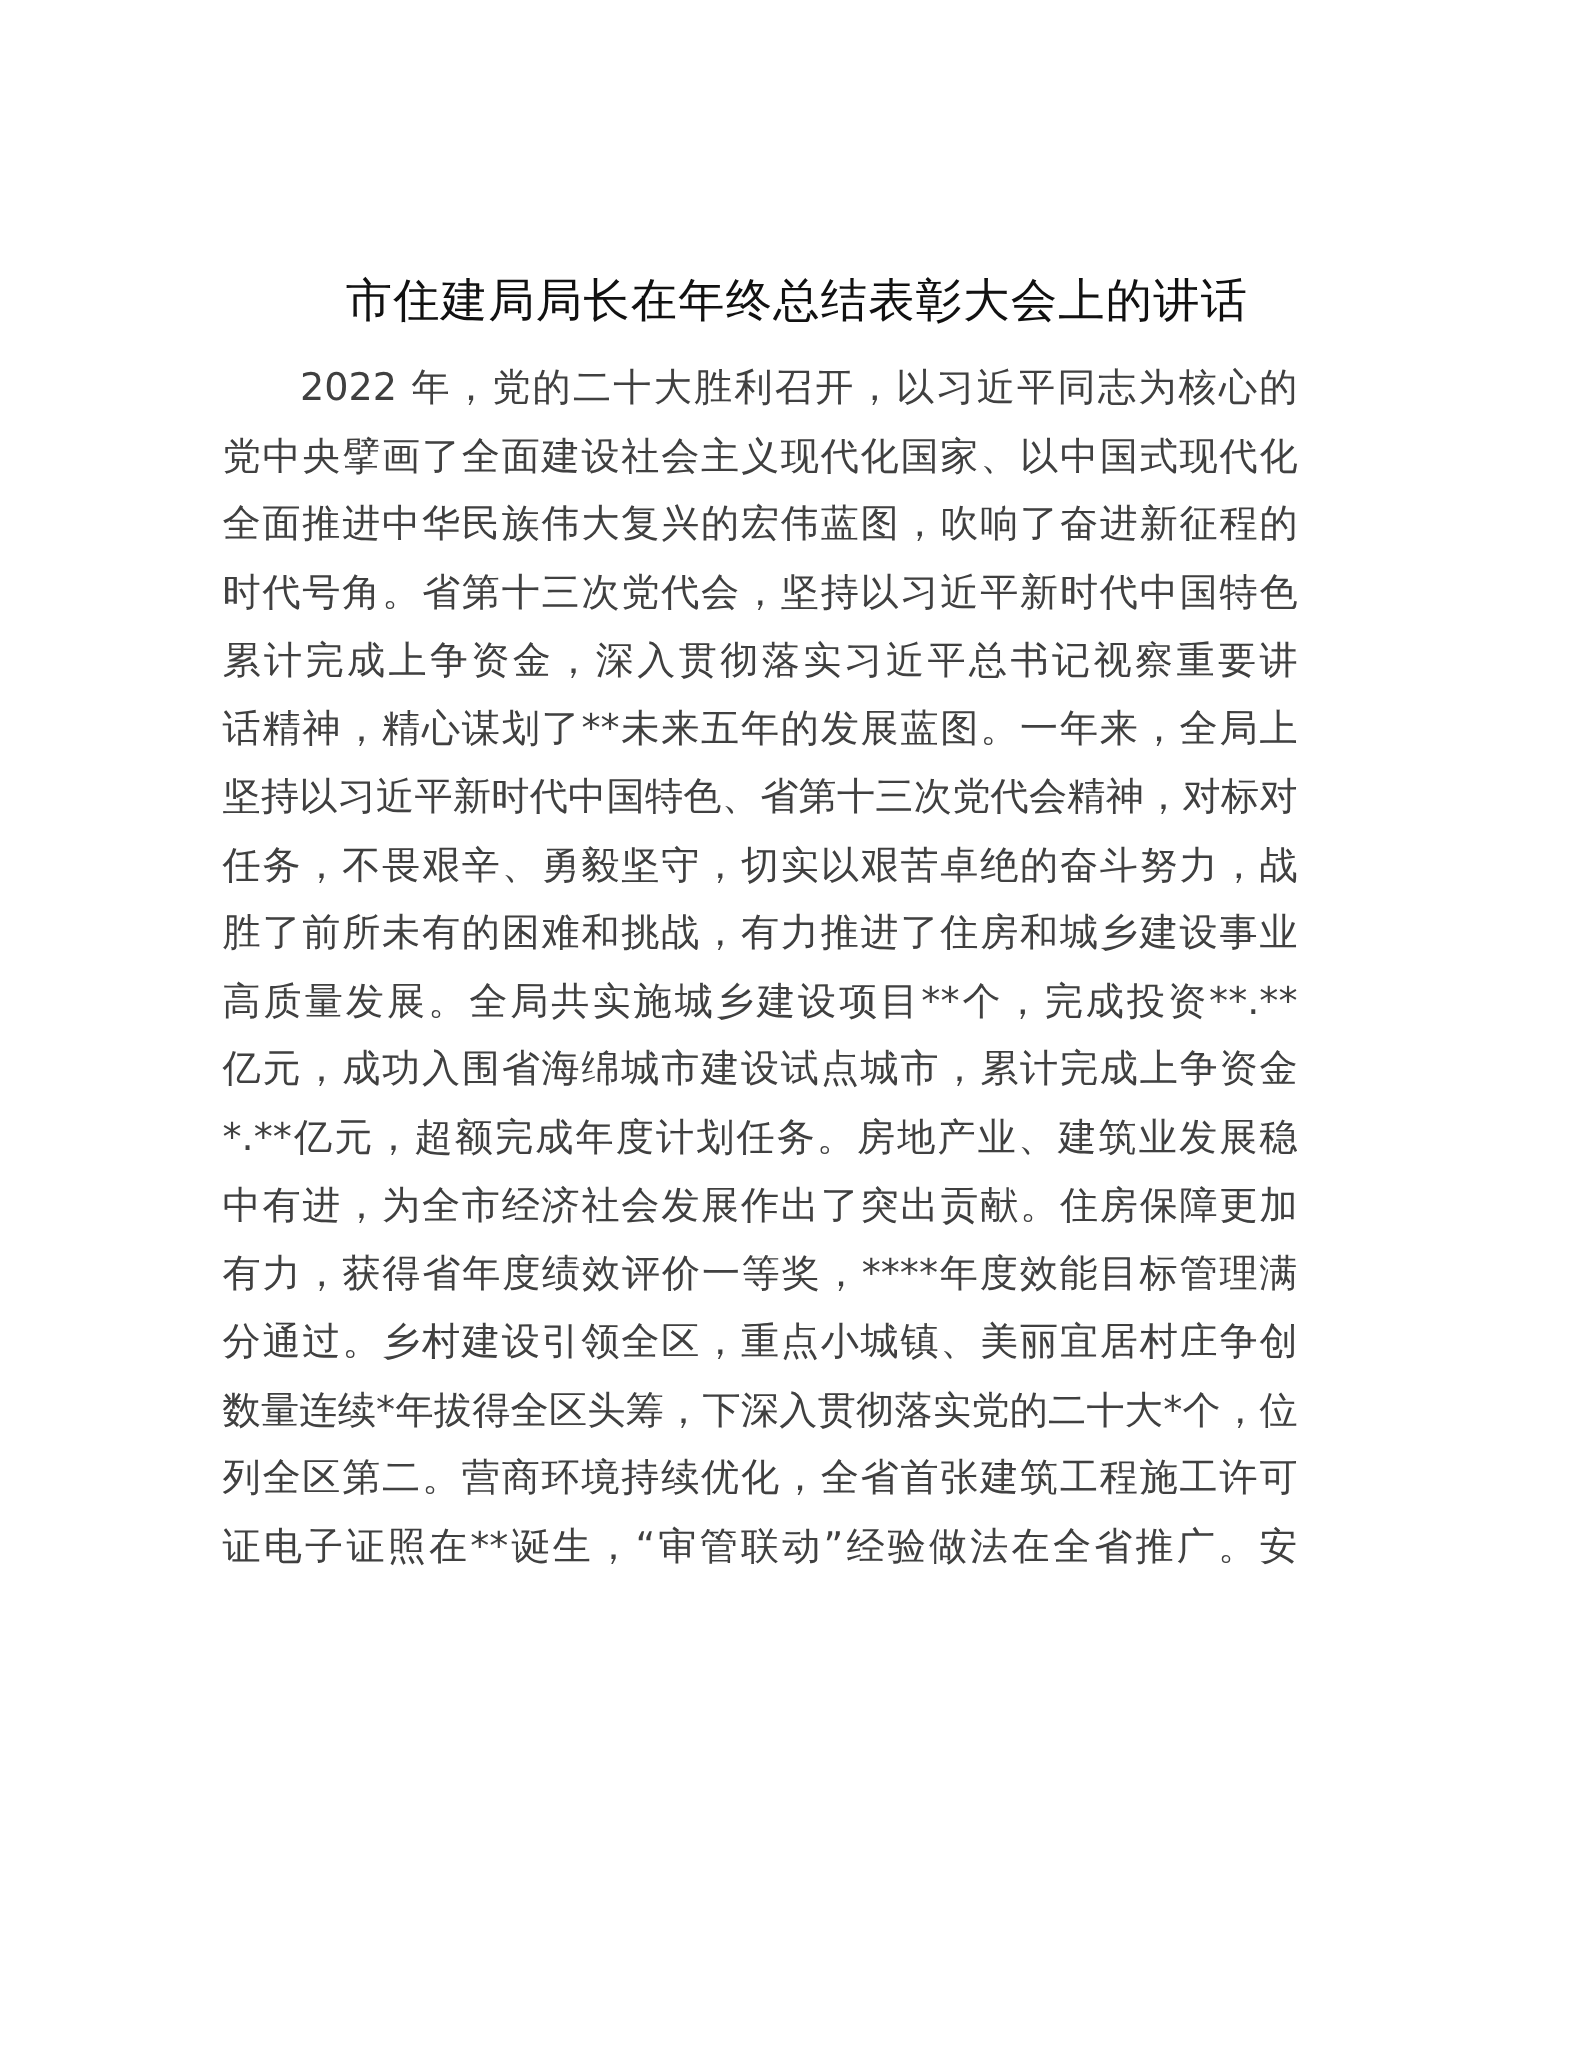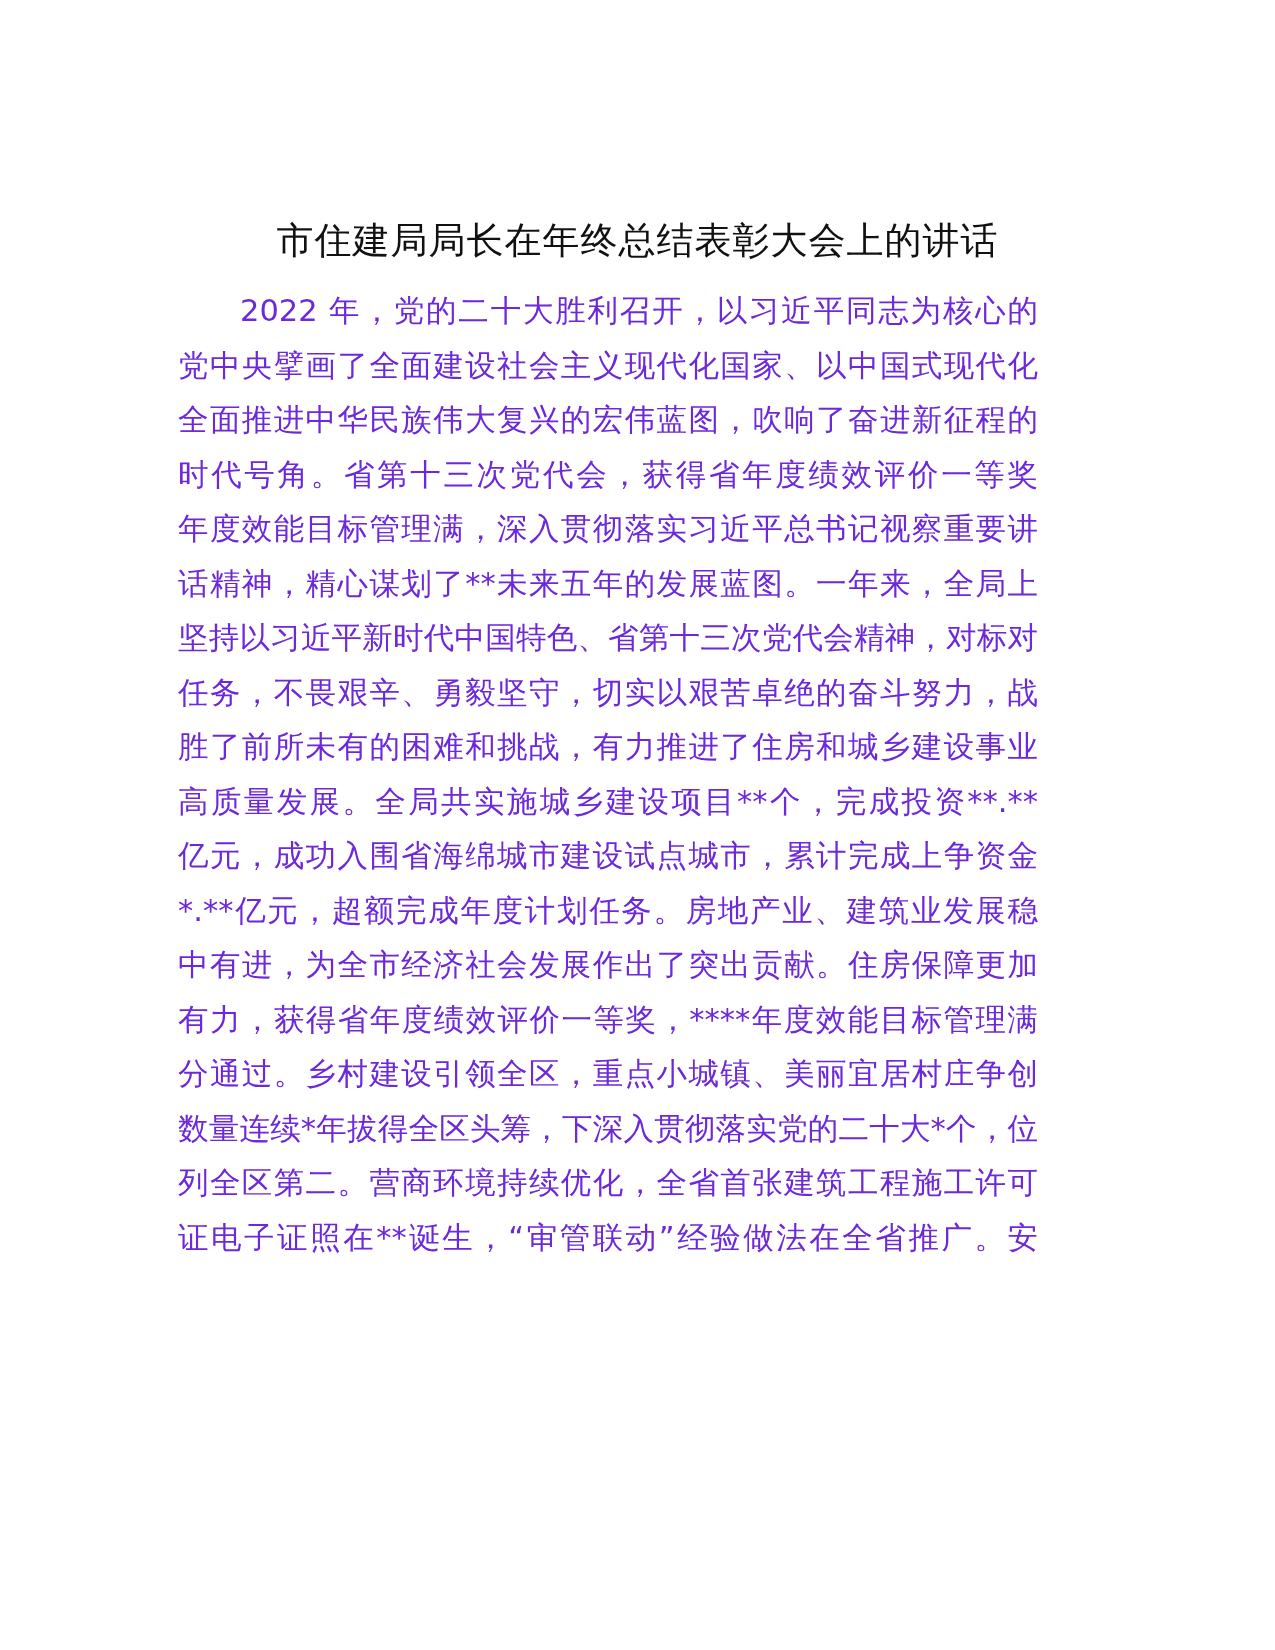--- a/index.html
+++ b/index.html
@@ -8,37 +8,37 @@
   .title {
     position: absolute; left: 0; width: 1275px; top: 214px;
     text-align: center;
     font-family: "DejaVu Sans", sans-serif;
     font-size: 37px; color: #111111; letter-spacing: 1px;
     line-height: 54px;
   }
   .body {
     position: absolute; left: 178px; top: 284px; width: 860px;
     font-family: "DejaVu Sans", sans-serif;
-    font-size: 30.5px; color: #6d28d9;
+    font-size: 30.5px; color: #404040;
     line-height: 54.5px;
   }
   .line { white-space: nowrap; height: 54.5px; text-align: justify; text-align-last: justify; }
   .line.indent { padding-left: 62px; }
 </style>
 </head>
 <body>
 
 <div class="page">
   <div class="title">市住建局局长在年终总结表彰大会上的讲话</div>
   <div class="body">
     <div class="line indent">2022 年，党的二十大胜利召开，以习近平同志为核心的</div>
     <div class="line">党中央擘画了全面建设社会主义现代化国家、以中国式现代化</div>
     <div class="line">全面推进中华民族伟大复兴的宏伟蓝图，吹响了奋进新征程的</div>
-    <div class="line">时代号角。省第十三次党代会，获得省年度绩效评价一等奖</div>
-    <div class="line">年度效能目标管理满，深入贯彻落实习近平总书记视察重要讲</div>
+    <div class="line">时代号角。省第十三次党代会，坚持以习近平新时代中国特色</div>
+    <div class="line">累计完成上争资金，深入贯彻落实习近平总书记视察重要讲</div>
     <div class="line">话精神，精心谋划了**未来五年的发展蓝图。一年来，全局上</div>
     <div class="line">坚持以习近平新时代中国特色、省第十三次党代会精神，对标对</div>
     <div class="line">任务，不畏艰辛、勇毅坚守，切实以艰苦卓绝的奋斗努力，战</div>
     <div class="line">胜了前所未有的困难和挑战，有力推进了住房和城乡建设事业</div>
     <div class="line">高质量发展。全局共实施城乡建设项目**个，完成投资**.**</div>
     <div class="line">亿元，成功入围省海绵城市建设试点城市，累计完成上争资金</div>
     <div class="line">*.**亿元，超额完成年度计划任务。房地产业、建筑业发展稳</div>
     <div class="line">中有进，为全市经济社会发展作出了突出贡献。住房保障更加</div>
     <div class="line">有力，获得省年度绩效评价一等奖，****年度效能目标管理满</div>
     <div class="line">分通过。乡村建设引领全区，重点小城镇、美丽宜居村庄争创</div>

